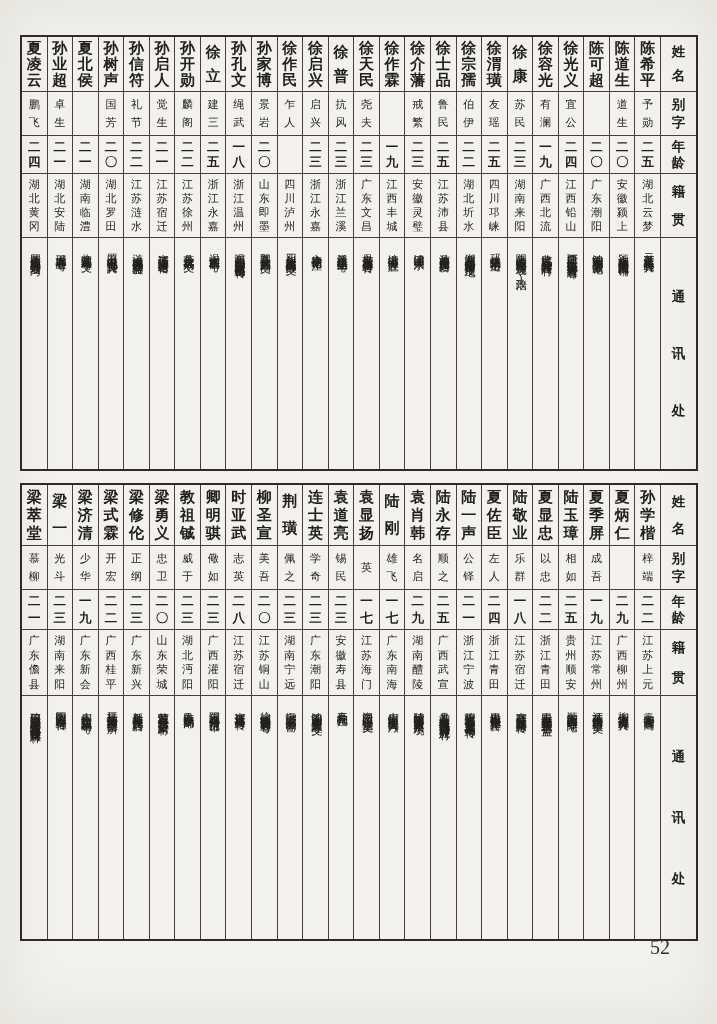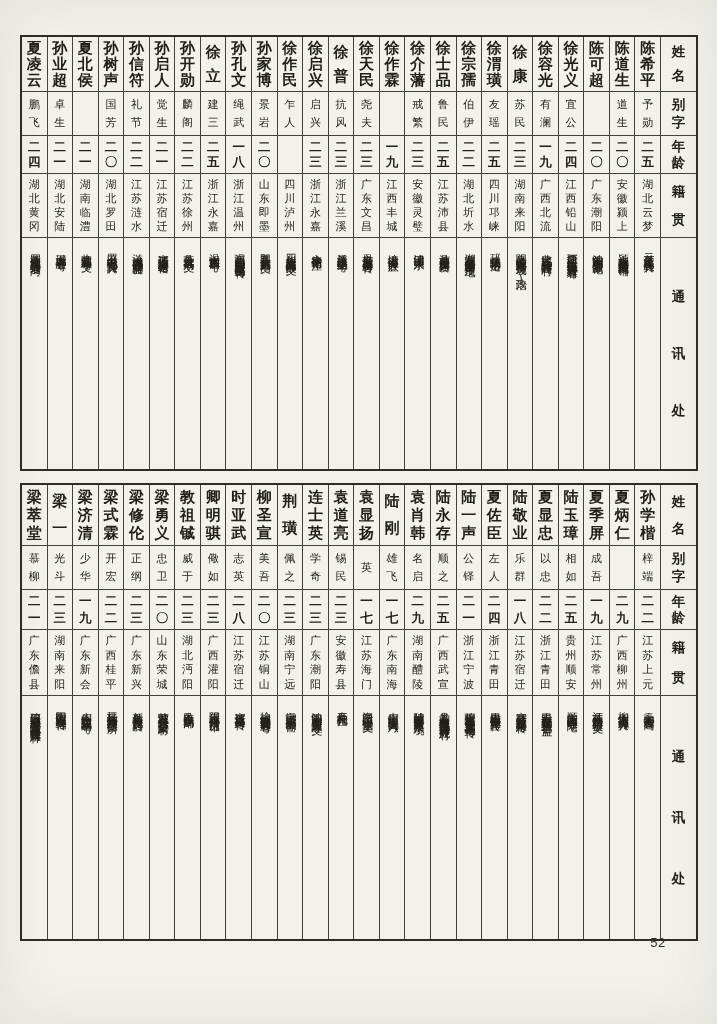--- a/index.html
+++ b/index.html
@@ -26,22 +26,22 @@
   .addr{writing-mode:vertical-rl;text-orientation:upright;max-height:100%;max-width:100%;
         line-height:12.5px;letter-spacing:1px;word-break:break-all;}
   .hdr{font-weight:700;}
   .hdr-name,.hdr-zi,.hdr-age,.hdr-native{font-size:13.5px;}
   .hdr-addr{flex:1;font-size:13.5px;font-weight:700;display:flex;flex-direction:column;
             align-items:center;justify-content:space-around;padding:30px 0;}
   #table-top .rh-name{height:54px;}  #table-top .rh-zi{height:44px;}
   #table-top .rh-age{height:38px;}   #table-top .rh-native{height:64px;}
   #table-bottom .rh-name{height:60px;} #table-bottom .rh-zi{height:44px;}
   #table-bottom .rh-age{height:40px;}  #table-bottom .rh-native{height:66px;}
-  .page-number{position:absolute;left:650px;top:936px;font-size:13px;color:#2f2d2a;
-               font-family:Liberation Mono, monospace;}
+  .page-number{position:absolute;left:650px;top:936px;font-size:20px;color:#2f2d2a;
+               font-family:Liberation Serif, serif;}
 </style>
 </head>
 <body>
 
 <div class="page">
   <div class="table" id="table-top">
       <div class="col header-col">
         <div class="cell hdr hdr-name rh-name">
           <div class="ch">姓</div>
           <div class="ch">名</div>

